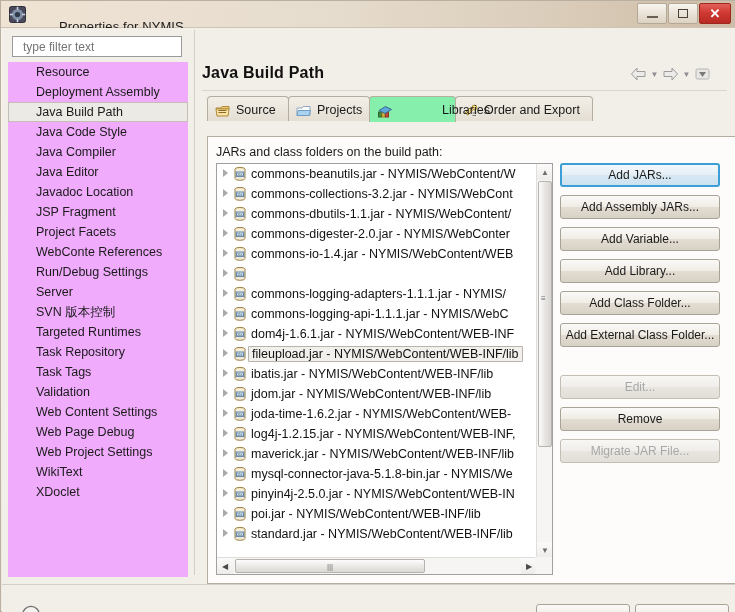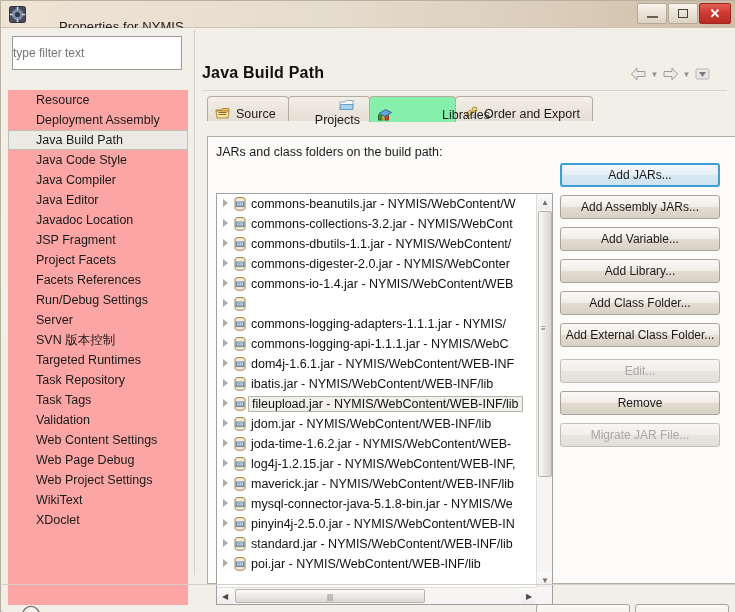--- a/index.html
+++ b/index.html
@@ -71,35 +71,34 @@
   
   #content {
     position: absolute; left: 1px; top: 27px;
     width: 733px; height: 584px;
     background: #f2efe9;
   }
 
   
   #filterbox {
     position: absolute; left: 10px; top: 8px;
-    width: 170px; height: 34px;
+    width: 170px; height: 21px;
     background: #fff;
     border: 1px solid #9a9a9a;
-    padding: 2px 0;
+    padding: 2px 10px;
     font-size: 12px;
     color: #7a7a7a;
     outline: none;
     font-family: "Liberation Sans", sans-serif;
   }
   #tree {
     position: absolute; left: 6px; top: 34px;
     width: 180px; height: 515px;
-    background: #fca5a5;
+    background: #f0abfc;
     overflow: hidden;
-    margin-top: 28px;
   }
   .tree-item {
     height: 20px;
     line-height: 20px;
     padding-left: 28px;
     font-size: 12.5px;
     color: #1a1a1a;
     white-space: nowrap;
     cursor: default;
   }
@@ -141,22 +140,22 @@
   .nav-menu { width: 17px; height: 16px; }
 
   
   #tabstrip {
     position: absolute; left: 205px; top: 68px;
     width: 520px; height: 25px;
   }
   .tab {
     position: absolute; top: 0;
     height: 25px;
-    display: flex; align-items: flex-end;
-    padding: 0 9px 0 7px;
+    display: flex; align-items: flex-start;
+    padding: 6px 9px 0 7px;
     border: 1px solid #b5ada0;
     border-bottom: none;
     border-radius: 4px 4px 0 0;
     background: linear-gradient(to bottom, #f3efe8 0%, #e4ded3 100%);
     font-size: 12.5px;
     color: #1a1a1a;
     white-space: nowrap;
     cursor: pointer;
   }
   .tab.active {
@@ -165,21 +164,21 @@
     z-index: 5;
     height: 26px;
     gap: 44px;
   }
   .tab .tab-ico {
     width: 16px; height: 16px;
     margin-right: 5px;
     flex: 0 0 16px;
   }
   #tab-source   { left: 0px;   width: 82px; }
-  #tab-projects { left: 81px;  width: 82px; flex-direction: column; }
+  #tab-projects { left: 81px;  width: 82px; }
   #tab-libraries{ left: 162px; width: 87px; }
   #tab-order    { left: 248px; width: 138px; }
 
   
   #tabbody {
     position: absolute; left: 205px; top: 108px;
     width: 600px; height: 448px;
     background: #fdfcfa;
     border: 1px solid #b5ada0;
   }
@@ -188,21 +187,20 @@
     font-size: 12.5px; color: #1a1a1a;
   }
 
   
   #listbox {
     position: absolute; left: 8px; top: 26px;
     width: 337px; height: 412px;
     background: #fff;
     border: 1px solid #a0a0a0;
     overflow: hidden;
-    margin-top: 30px;
   }
   #listviewport {
     position: absolute; left: 0; top: 0;
     width: 320px; height: 394px;
     overflow: hidden;
   }
   .jar-row {
     position: relative;
     height: 20px;
     line-height: 20px;
@@ -312,21 +310,21 @@
   .sbtn.primary {
     border: 2px solid #3c9ed4;
     background: linear-gradient(to bottom, #f4f8fb 0%, #e5eff6 48%, #d7e8f3 52%, #cde2f0 100%);
   }
   .sbtn.disabled {
     color: #a8a8a8;
     background: linear-gradient(to bottom, #f8f7f5 0%, #f0eeea 48%, #e8e5e0 52%, #e2dfd9 100%);
     border-color: #c3bdb4;
     cursor: default;
   }
-  .sbtn.gap { margin-top: 12px; }
+  .sbtn.gap { margin-top: 28px; }
 
   
   #bottom-rule {
     position: absolute; left: 0; top: 556px;
     width: 733px; height: 1px;
     background: #d4cfc6;
   }
   #help-btn {
     position: absolute; left: 18px; top: 576px;
     width: 22px; height: 22px;
@@ -389,21 +387,21 @@
     <div id="tree">
         <div class="tree-item"><span>Resource</span></div>
         <div class="tree-item"><span>Deployment Assembly</span></div>
         <div class="tree-item selected"><span>Java Build Path</span></div>
         <div class="tree-item"><span>Java Code Style</span></div>
         <div class="tree-item"><span>Java Compiler</span></div>
         <div class="tree-item"><span>Java Editor</span></div>
         <div class="tree-item"><span>Javadoc Location</span></div>
         <div class="tree-item"><span>JSP Fragment</span></div>
         <div class="tree-item"><span>Project Facets</span></div>
-        <div class="tree-item"><span>Facets References</span></div>
+        <div class="tree-item"><span>WebConte References</span></div>
         <div class="tree-item"><span>Run/Debug Settings</span></div>
         <div class="tree-item"><span>Server</span></div>
         <div class="tree-item"><span>SVN 版本控制</span></div>
         <div class="tree-item"><span>Targeted Runtimes</span></div>
         <div class="tree-item"><span>Task Repository</span></div>
         <div class="tree-item"><span>Task Tags</span></div>
         <div class="tree-item"><span>Validation</span></div>
         <div class="tree-item"><span>Web Content Settings</span></div>
         <div class="tree-item"><span>Web Page Debug</span></div>
         <div class="tree-item"><span>Web Project Settings</span></div>
@@ -533,32 +531,32 @@
                   <path d="M3 3.3 L3 12.4 A5 1.9 0 0 0 13 12.4 L13 3.3" fill="#f7efd9" stroke="#9a8047"></path>
                   <rect x="4.2" y="6" width="7.6" height="4.6" fill="#d9e9f6" stroke="#5d84a6"></rect>
                   <text x="8" y="9.7" text-anchor="middle" font-family="Liberation Sans, sans-serif" font-size="4.2" fill="#1d3c57">010</text>
                 </svg></span><span class="rowtext">commons-logging-api-1.1.1.jar - NYMIS/WebC</span></div>
             <div class="jar-row"><span class="twisty"></span><span class="jar-ico"><svg width="16" height="16" viewBox="0 0 16 16">
                   <ellipse cx="8" cy="3.3" rx="5" ry="1.9" fill="#f3e6c8" stroke="#9a8047"></ellipse>
                   <path d="M3 3.3 L3 12.4 A5 1.9 0 0 0 13 12.4 L13 3.3" fill="#f7efd9" stroke="#9a8047"></path>
                   <rect x="4.2" y="6" width="7.6" height="4.6" fill="#d9e9f6" stroke="#5d84a6"></rect>
                   <text x="8" y="9.7" text-anchor="middle" font-family="Liberation Sans, sans-serif" font-size="4.2" fill="#1d3c57">010</text>
                 </svg></span><span class="rowtext">dom4j-1.6.1.jar - NYMIS/WebContent/WEB-INF</span></div>
+            <div class="jar-row sel"><span class="twisty"></span><span class="jar-ico"><svg width="16" height="16" viewBox="0 0 16 16">
+                  <ellipse cx="8" cy="3.3" rx="5" ry="1.9" fill="#f3e6c8" stroke="#9a8047"></ellipse>
+                  <path d="M3 3.3 L3 12.4 A5 1.9 0 0 0 13 12.4 L13 3.3" fill="#f7efd9" stroke="#9a8047"></path>
+                  <rect x="4.2" y="6" width="7.6" height="4.6" fill="#d9e9f6" stroke="#5d84a6"></rect>
+                  <text x="8" y="9.7" text-anchor="middle" font-family="Liberation Sans, sans-serif" font-size="4.2" fill="#1d3c57">010</text>
+                </svg></span><span class="rowtext">fileupload.jar - NYMIS/WebContent/WEB-INF/lib</span></div>
             <div class="jar-row"><span class="twisty"></span><span class="jar-ico"><svg width="16" height="16" viewBox="0 0 16 16">
                   <ellipse cx="8" cy="3.3" rx="5" ry="1.9" fill="#f3e6c8" stroke="#9a8047"></ellipse>
                   <path d="M3 3.3 L3 12.4 A5 1.9 0 0 0 13 12.4 L13 3.3" fill="#f7efd9" stroke="#9a8047"></path>
                   <rect x="4.2" y="6" width="7.6" height="4.6" fill="#d9e9f6" stroke="#5d84a6"></rect>
                   <text x="8" y="9.7" text-anchor="middle" font-family="Liberation Sans, sans-serif" font-size="4.2" fill="#1d3c57">010</text>
                 </svg></span><span class="rowtext">ibatis.jar - NYMIS/WebContent/WEB-INF/lib</span></div>
-            <div class="jar-row sel"><span class="twisty"></span><span class="jar-ico"><svg width="16" height="16" viewBox="0 0 16 16">
-                  <ellipse cx="8" cy="3.3" rx="5" ry="1.9" fill="#f3e6c8" stroke="#9a8047"></ellipse>
-                  <path d="M3 3.3 L3 12.4 A5 1.9 0 0 0 13 12.4 L13 3.3" fill="#f7efd9" stroke="#9a8047"></path>
-                  <rect x="4.2" y="6" width="7.6" height="4.6" fill="#d9e9f6" stroke="#5d84a6"></rect>
-                  <text x="8" y="9.7" text-anchor="middle" font-family="Liberation Sans, sans-serif" font-size="4.2" fill="#1d3c57">010</text>
-                </svg></span><span class="rowtext">fileupload.jar - NYMIS/WebContent/WEB-INF/lib</span></div>
             <div class="jar-row"><span class="twisty"></span><span class="jar-ico"><svg width="16" height="16" viewBox="0 0 16 16">
                   <ellipse cx="8" cy="3.3" rx="5" ry="1.9" fill="#f3e6c8" stroke="#9a8047"></ellipse>
                   <path d="M3 3.3 L3 12.4 A5 1.9 0 0 0 13 12.4 L13 3.3" fill="#f7efd9" stroke="#9a8047"></path>
                   <rect x="4.2" y="6" width="7.6" height="4.6" fill="#d9e9f6" stroke="#5d84a6"></rect>
                   <text x="8" y="9.7" text-anchor="middle" font-family="Liberation Sans, sans-serif" font-size="4.2" fill="#1d3c57">010</text>
                 </svg></span><span class="rowtext">jdom.jar - NYMIS/WebContent/WEB-INF/lib</span></div>
             <div class="jar-row"><span class="twisty"></span><span class="jar-ico"><svg width="16" height="16" viewBox="0 0 16 16">
                   <ellipse cx="8" cy="3.3" rx="5" ry="1.9" fill="#f3e6c8" stroke="#9a8047"></ellipse>
                   <path d="M3 3.3 L3 12.4 A5 1.9 0 0 0 13 12.4 L13 3.3" fill="#f7efd9" stroke="#9a8047"></path>
                   <rect x="4.2" y="6" width="7.6" height="4.6" fill="#d9e9f6" stroke="#5d84a6"></rect>
@@ -586,27 +584,27 @@
                   <ellipse cx="8" cy="3.3" rx="5" ry="1.9" fill="#f3e6c8" stroke="#9a8047"></ellipse>
                   <path d="M3 3.3 L3 12.4 A5 1.9 0 0 0 13 12.4 L13 3.3" fill="#f7efd9" stroke="#9a8047"></path>
                   <rect x="4.2" y="6" width="7.6" height="4.6" fill="#d9e9f6" stroke="#5d84a6"></rect>
                   <text x="8" y="9.7" text-anchor="middle" font-family="Liberation Sans, sans-serif" font-size="4.2" fill="#1d3c57">010</text>
                 </svg></span><span class="rowtext">pinyin4j-2.5.0.jar - NYMIS/WebContent/WEB-IN</span></div>
             <div class="jar-row"><span class="twisty"></span><span class="jar-ico"><svg width="16" height="16" viewBox="0 0 16 16">
                   <ellipse cx="8" cy="3.3" rx="5" ry="1.9" fill="#f3e6c8" stroke="#9a8047"></ellipse>
                   <path d="M3 3.3 L3 12.4 A5 1.9 0 0 0 13 12.4 L13 3.3" fill="#f7efd9" stroke="#9a8047"></path>
                   <rect x="4.2" y="6" width="7.6" height="4.6" fill="#d9e9f6" stroke="#5d84a6"></rect>
                   <text x="8" y="9.7" text-anchor="middle" font-family="Liberation Sans, sans-serif" font-size="4.2" fill="#1d3c57">010</text>
+                </svg></span><span class="rowtext">poi.jar - NYMIS/WebContent/WEB-INF/lib</span></div>
+            <div class="jar-row"><span class="twisty"></span><span class="jar-ico"><svg width="16" height="16" viewBox="0 0 16 16">
+                  <ellipse cx="8" cy="3.3" rx="5" ry="1.9" fill="#f3e6c8" stroke="#9a8047"></ellipse>
+                  <path d="M3 3.3 L3 12.4 A5 1.9 0 0 0 13 12.4 L13 3.3" fill="#f7efd9" stroke="#9a8047"></path>
+                  <rect x="4.2" y="6" width="7.6" height="4.6" fill="#d9e9f6" stroke="#5d84a6"></rect>
+                  <text x="8" y="9.7" text-anchor="middle" font-family="Liberation Sans, sans-serif" font-size="4.2" fill="#1d3c57">010</text>
                 </svg></span><span class="rowtext">standard.jar - NYMIS/WebContent/WEB-INF/lib</span></div>
-            <div class="jar-row"><span class="twisty"></span><span class="jar-ico"><svg width="16" height="16" viewBox="0 0 16 16">
-                  <ellipse cx="8" cy="3.3" rx="5" ry="1.9" fill="#f3e6c8" stroke="#9a8047"></ellipse>
-                  <path d="M3 3.3 L3 12.4 A5 1.9 0 0 0 13 12.4 L13 3.3" fill="#f7efd9" stroke="#9a8047"></path>
-                  <rect x="4.2" y="6" width="7.6" height="4.6" fill="#d9e9f6" stroke="#5d84a6"></rect>
-                  <text x="8" y="9.7" text-anchor="middle" font-family="Liberation Sans, sans-serif" font-size="4.2" fill="#1d3c57">010</text>
-                </svg></span><span class="rowtext">poi.jar - NYMIS/WebContent/WEB-INF/lib</span></div>
           </div>
 
         <div id="vscroll">
           <div class="sb-arrow" id="vs-up">▲</div>
           <div id="vs-thumb"></div>
           <div id="vs-grip">≡</div>
           <div class="sb-arrow" id="vs-down">▼</div>
         </div>
 
         <div id="hscroll">

